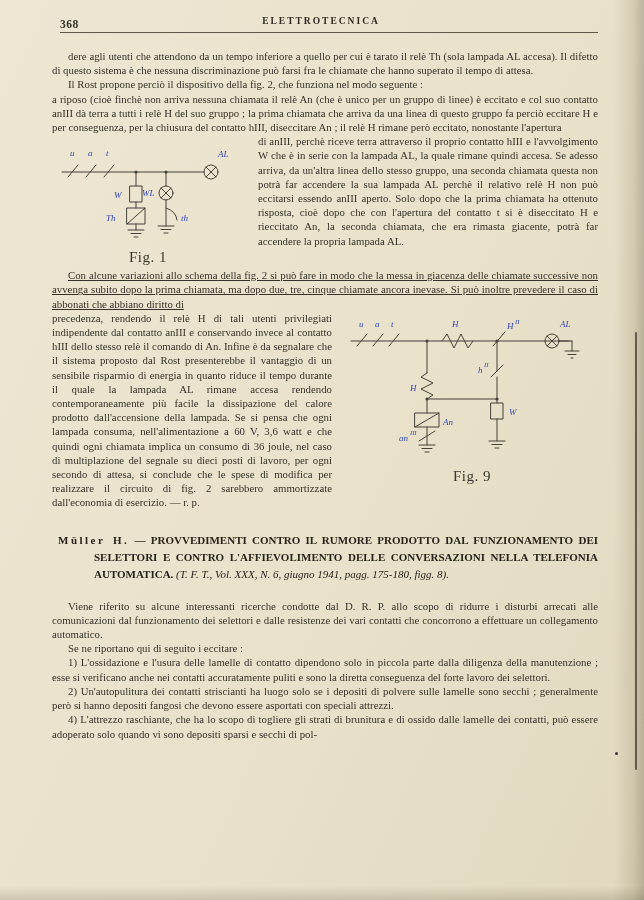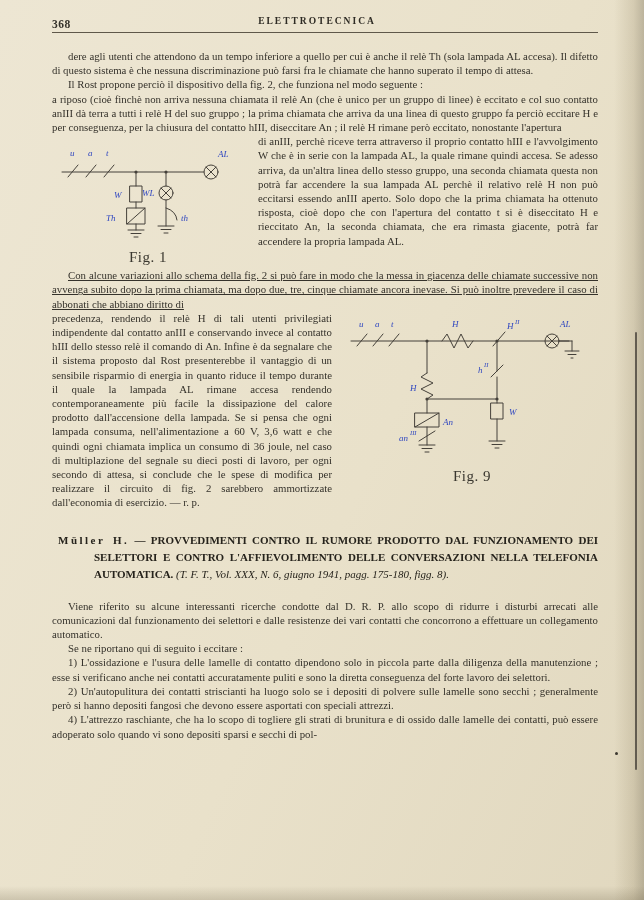--- a/index.html
+++ b/index.html
@@ -6,21 +6,21 @@
   body{
     width:644px;height:900px;overflow:hidden;
     font-family:"Liberation Serif","DejaVu Serif",serif;
   }
   .page{
     position:relative;width:644px;height:900px;overflow:hidden;
     background:linear-gradient(115deg,#ede6d3 0%,#e9e1ca 55%,#e1d8bf 100%);
     color:#35322b;
   }
   .inner{padding:14px 46px 0 52px;position:relative;}
-  .header{position:relative;height:18px;border-bottom:1.2px solid #5f584a;}
+  .header{position:relative;height:18px;border-bottom:1.2px solid #5f584a;margin-left:8px;}
   .pagenum{font-weight:bold;font-size:11.5px;letter-spacing:.5px;}
   .journal{position:absolute;left:0;right:16px;top:2px;text-align:center;
     font-weight:bold;font-size:9.5px;letter-spacing:2px;color:#2e2b24;}
   .bodytext{margin-top:16px;}
   .bodytext p{margin:0;text-align:justify;font-size:10.8px;line-height:14.2px;}
   .indent{text-indent:16px;}
   .clear{clear:both;text-decoration:underline;}
   figure{margin:0;padding:0;text-align:center;}
   .fig-left{float:left;width:192px;margin:6px 14px 2px 0;}
   .fig-right{float:right;width:252px;margin:4px 0 2px 14px;}
@@ -56,21 +56,21 @@
   <div class="speck"></div>
 
   <div class="inner">
 
     <div class="header">
       <span class="pagenum">368</span>
       <span class="journal">ELETTROTECNICA</span>
     </div>
 
     <div class="bodytext">
-      <p class="indent">dere agli utenti che attendono da un tempo inferiore a quello per cui è anche il relè Th (sola lampada AL accesa). Il difetto di questo sistema è che nessuna discriminazione può farsi fra le chiamate che hanno superato il tempo di attesa.</p>
+      <p class="indent">dere agli utenti che attendono da un tempo inferiore a quello per cui è tarato il relè Th (sola lampada AL accesa). Il difetto di questo sistema è che nessuna discriminazione può farsi fra le chiamate che hanno superato il tempo di attesa.</p>
       <p class="indent">Il Rost propone perciò il dispositivo della fig. 2, che funziona nel modo seguente :</p>
       <p>a riposo (cioè finchè non arriva nessuna chiamata il relè An (che è unico per un gruppo di linee) è eccitato e col suo contatto anIII dà terra a tutti i relè H del suo gruppo ; la prima chiamata che arriva da una linea di questo gruppo fa perciò eccitare H e per conseguenza, per la chiusura del contatto hIII, diseccitare An ; il relè H rimane però eccitato, nonostante l'apertura</p>
 
       <div>
         <figure class="fig-left">
           <svg width="180" height="104" viewBox="0 0 180 104">
             <g>
               <path class="w" d="M4,32 H146"></path>
               <path class="w" d="M10,37 L20,25"></path>
               <path class="w" d="M28,37 L38,25"></path>

